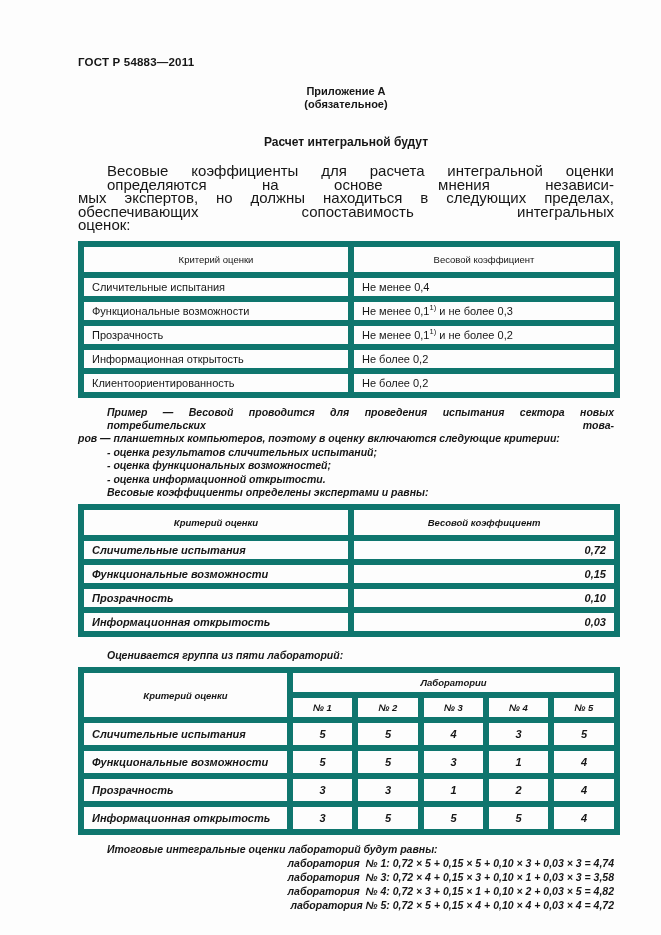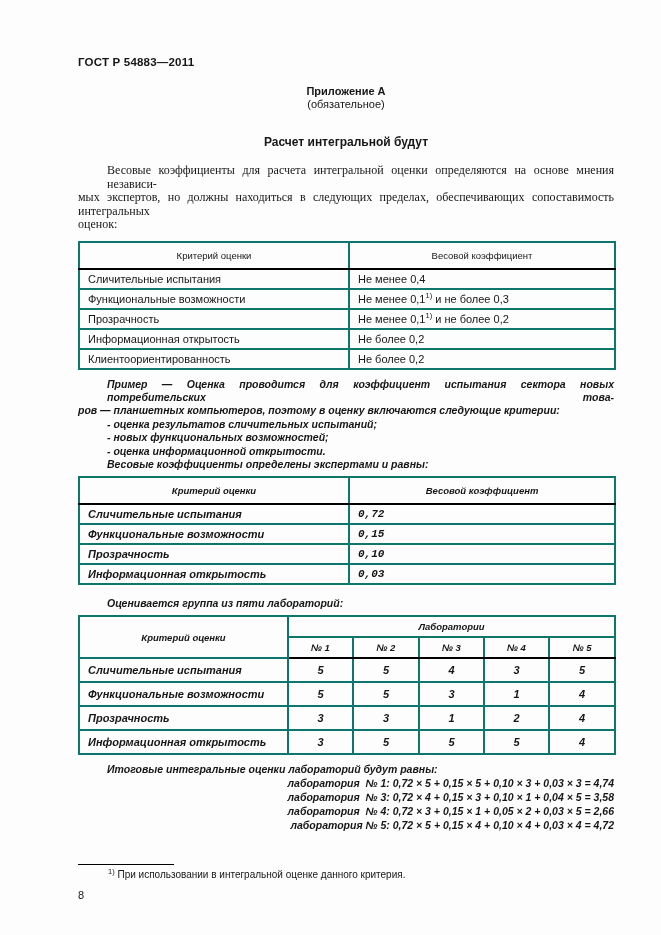--- a/index.html
+++ b/index.html
@@ -4,43 +4,43 @@
 <style>
   * { margin:0; padding:0; box-sizing:border-box; }
   html,body { background:#e8e8e8; }
   body { width:661px; height:935px; font-family:"Liberation Sans", sans-serif; color:#161616; }
   .page { position:relative; width:661px; height:935px; background:#fdfdfd; overflow:hidden; }
   .content { position:absolute; left:78px; top:0; width:536px; }
 
   .doc-number { margin-top:56px; font-size:11.5px; font-weight:bold; letter-spacing:.2px; }
 
   .appendix-title { margin-top:17px; text-align:center; font-weight:bold; font-size:11px; line-height:13px; }
-  .appendix-subtitle { text-align:center; font-weight:normal; font-size:11px; line-height:13px; }
+  .appendix-subtitle { text-align:center; font-weight:bold; font-size:11px; line-height:13px; }
   .main-heading { margin-top:24px; text-align:center; font-weight:bold; font-size:12px; }
 
-  .intro { margin-top:15px; font-size:12px; line-height:13.5px;font-family:Liberation Serif, serif; }
+  .intro { margin-top:15px; font-size:15px; line-height:13.5px; }
   .line-j { text-align:justify; text-align-last:justify; }
   .ind { padding-left:29px; }
 
   table { border-collapse:collapse; width:536px; table-layout:fixed; }
   table, .tframe { border:2px solid #000; }
-  th, td { border:2px solid #0f766e; }
+  th, td { border:6px solid #0f766e; }
   thead th { border-bottom:2px solid #000; }
   th { font-size:9.5px; font-weight:normal; text-align:center; padding:7px 4px; }
   td { font-size:11px; padding:3px 8px; vertical-align:middle; }
   .t1 { margin-top:9px; }
   .t1 td.val, .t2 td.val { }
   sup { font-size:7.5px; vertical-align:super; line-height:0; }
 
   .example { margin-top:8px; font-size:10.5px; font-weight:bold; font-style:italic; line-height:13.4px; }
 
   .t2 { margin-top:5px; }
   .t2 th { font-style:italic; font-weight:bold; }
   .t2 td { font-weight:bold; font-style:italic; }
-  .t2 td.val { text-align:left;font-family:Liberation Mono, monospace; }
+  .t2 td.val { text-align:right; }
 
   .group-line { margin-top:12px; font-size:10.5px; font-weight:bold; font-style:italic; }
 
   .t3 { margin-top:6px; }
   .t3 th { font-style:italic; font-weight:bold; padding:4px 4px; }
   .t3 thead tr.sub th { border-bottom:2px solid #000; }
   .t3 thead tr.grp th { border-bottom:1px solid #000;text-align:center; }
   .t3 th.crit { border-bottom:2px solid #000; }
   .t3 td { font-weight:bold; font-style:italic; padding:5px 8px; }
   .t3 td.score { text-align:center; }
@@ -101,24 +101,24 @@
           <td class="val"><span>Не более 0,2</span><sup></sup><span></span></td>
         </tr>
         <tr>
           <td>Клиентоориентированность</td>
           <td class="val"><span>Не более 0,2</span><sup></sup><span></span></td>
         </tr>
       </tbody>
     </table>
 
     <div class="example">
-      <div class="line-j ind">Пример — Оценка проводится для коэффициент испытания сектора новых потребительских това-</div>
+      <div class="line-j ind">Пример — Весовой проводится для проведения испытания сектора новых потребительских това-</div>
       <div>ров — планшетных компьютеров, поэтому в оценку включаются следующие критерии:</div>
       <div class="ind">- оценка результатов сличительных испытаний;</div>
-      <div class="ind">- новых функциональных возможностей;</div>
+      <div class="ind">- оценка функциональных возможностей;</div>
       <div class="ind">- оценка информационной открытости.</div>
       <div class="ind">Весовые коэффициенты определены экспертами и равны:</div>
     </div>
 
     <table class="t2">
       <colgroup>
           <col style="width:270px">
           <col style="width:266px">
         </colgroup>
       <thead>
@@ -203,22 +203,22 @@
           <td class="score">5</td>
           <td class="score">5</td>
           <td class="score">4</td>
         </tr>
       </tbody>
     </table>
 
     <div class="results">
       <div class="ind">Итоговые интегральные оценки лабораторий будут равны:</div>
       <div class="fline">лаборатория  № 1: 0,72 × 5 + 0,15 × 5 + 0,10 × 3 + 0,03 × 3 = 4,74</div>
-      <div class="fline">лаборатория  № 3: 0,72 × 4 + 0,15 × 3 + 0,10 × 1 + 0,04 × 5 = 3,58</div>
-      <div class="fline">лаборатория  № 4: 0,72 × 3 + 0,15 × 1 + 0,05 × 2 + 0,03 × 5 = 2,66</div>
+      <div class="fline">лаборатория  № 3: 0,72 × 4 + 0,15 × 3 + 0,10 × 1 + 0,03 × 3 = 3,58</div>
+      <div class="fline">лаборатория  № 4: 0,72 × 3 + 0,15 × 1 + 0,10 × 2 + 0,03 × 5 = 4,82</div>
       <div class="fline">лаборатория № 5: 0,72 × 5 + 0,15 × 4 + 0,10 × 4 + 0,03 × 4 = 4,72</div>
     </div>
 
     <div class="footnote">
       <div class="footnote-rule"></div>
       <div class="footnote-text"><sup>1)</sup><span> При использовании в интегральной оценке данного критерия.</span></div>
     </div>
 
     <div class="page-number">8</div>
 

